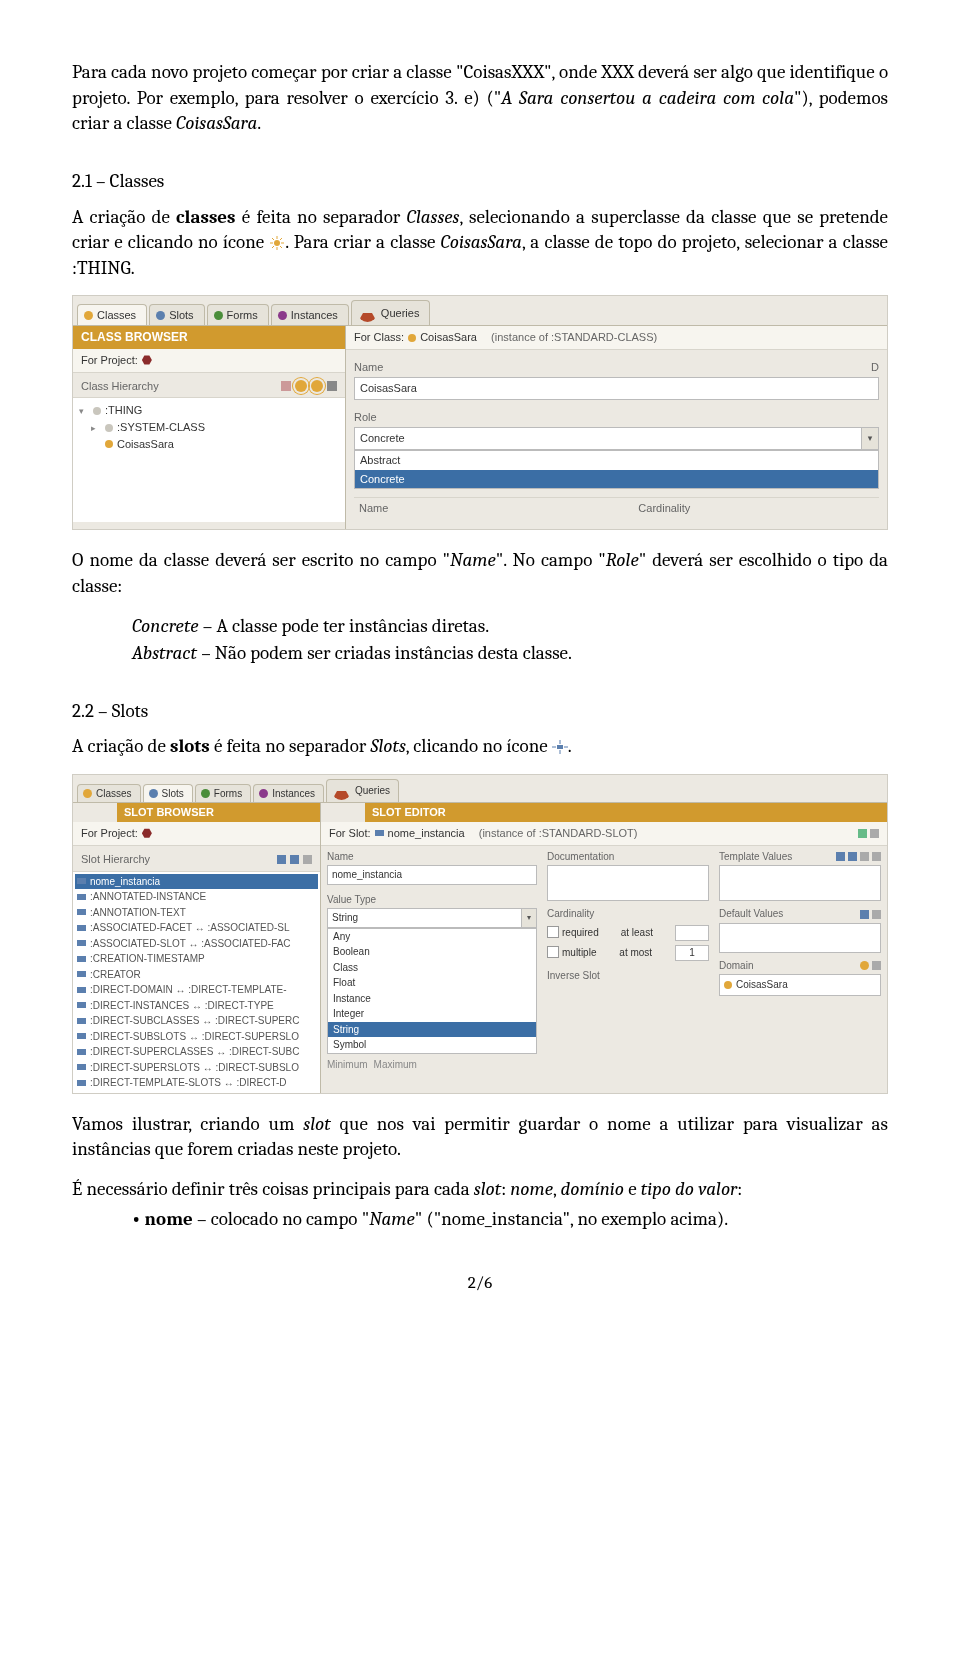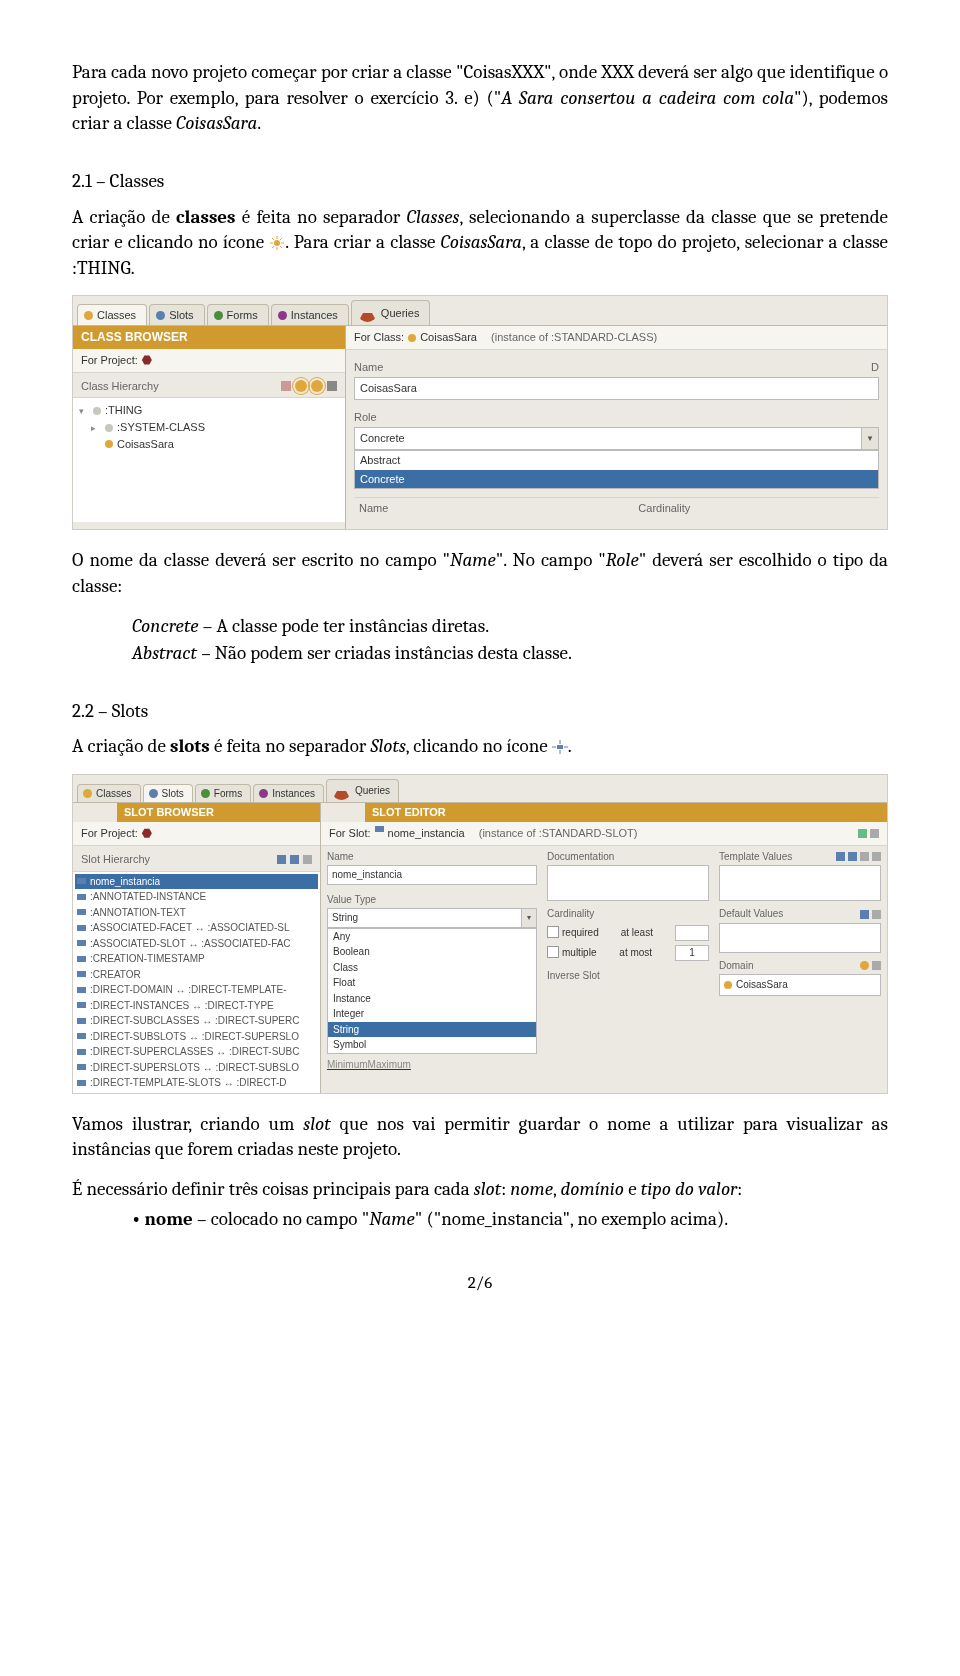--- a/index.html
+++ b/index.html
@@ -121,21 +121,21 @@
   .shot2 .slab{width:9px;height:6px;background:#5b7fae;display:inline-block;}
   .shot2 .field-area{padding:4px 6px 8px 6px;}
   .shot2 .col3{display:flex;gap:10px;}
   .shot2 .col3 > div{flex:1;}
   .shot2 .col3 > div:first-child{flex:0 0 210px;}
   .shot2 .card{background:#ece9e2;}
   .shot2 .inpbox{background:#fff;border:1px solid #bbb;padding:2px 4px;font-size:10px;}
   .shot2 .vtlist{background:#fff;border:1px solid #bbb;margin-top:0;}
   .shot2 .vtlist .o{padding:1px 5px;font-size:10px;}
   .shot2 .vtlist .o.sel{background:#3b6ea5;color:#fff;}
-  .shot2 .mm{display:flex;margin-top:4px;text-decoration:underline;}
+  .shot2 .mm{display:flex;gap:6px;margin-top:4px;}
   .shot2 .mm > div{font-size:10px;color:#888;}
   .shot2 .cardhd{display:flex;justify-content:space-between;align-items:center;font-size:10px;color:#666;margin-bottom:2px;}
   .shot2 .chk{width:10px;height:10px;border:1px solid #999;background:#fff;display:inline-block;vertical-align:-2px;margin-right:3px;}
   .shot2 .atrow{display:flex;justify-content:space-between;align-items:center;font-size:10px;padding:2px 0;color:#333;}
   .shot2 .tinybox{width:32px;height:14px;border:1px solid #bbb;background:#fff;font-size:10px;text-align:center;}
   .shot2 .tinyicons{display:flex;gap:3px;}
   .shot2 .ti{width:9px;height:9px;background:#aaa;}
   .shot2 .ti.b{background:#5b7fae;}
   .shot2 .ti.y{background:#e1a73a;border-radius:50%;}
   .shot2 .dombox{background:#fff;border:1px solid #bbb;padding:3px 4px;font-size:10px;display:flex;align-items:center;gap:4px;}
@@ -366,21 +366,21 @@
           </div>
         <div class="tree-item">
             <span class="slab"></span>
             <span>:DIRECT-TEMPLATE-SLOTS ↔ :DIRECT-D</span>
           </div>
       </div>
     </div>
     <div class="panel-r">
       <div class="bar">SLOT EDITOR</div>
       <div class="row-h" style="justify-content:space-between;">
-        <span style="display:flex;gap:4px;">
+        <span style="display:flex;align-items:center;gap:4px;">
           <span>For Slot:</span>
           <span class="slab"></span>
           <span>nome_instancia</span>&nbsp;&nbsp;
           <span style="color:#666">(instance of :STANDARD-SLOT)</span>
         </span>
         <span class="tinyicons">
           <span class="ti" style="background:#6b8"></span>
           <span class="ti"></span>
         </span>
       </div>

